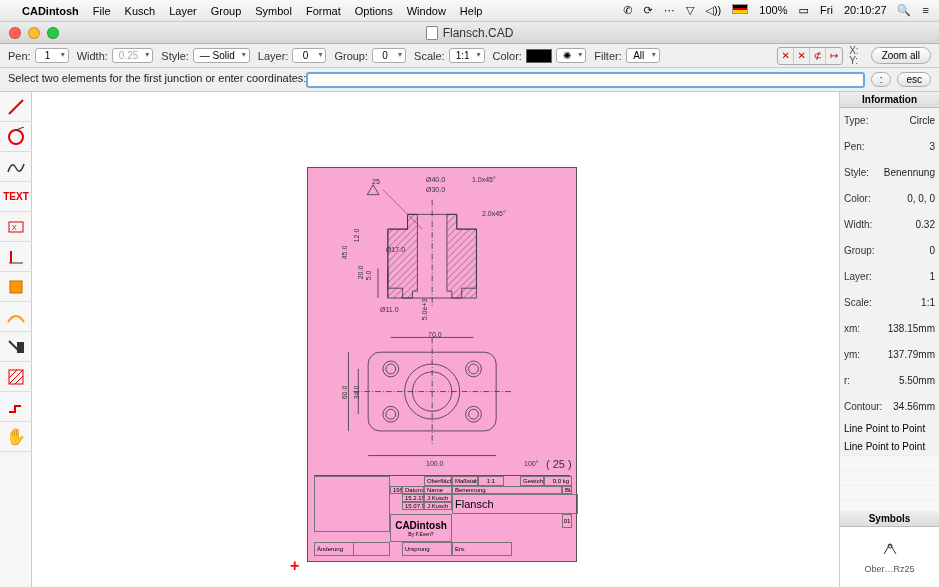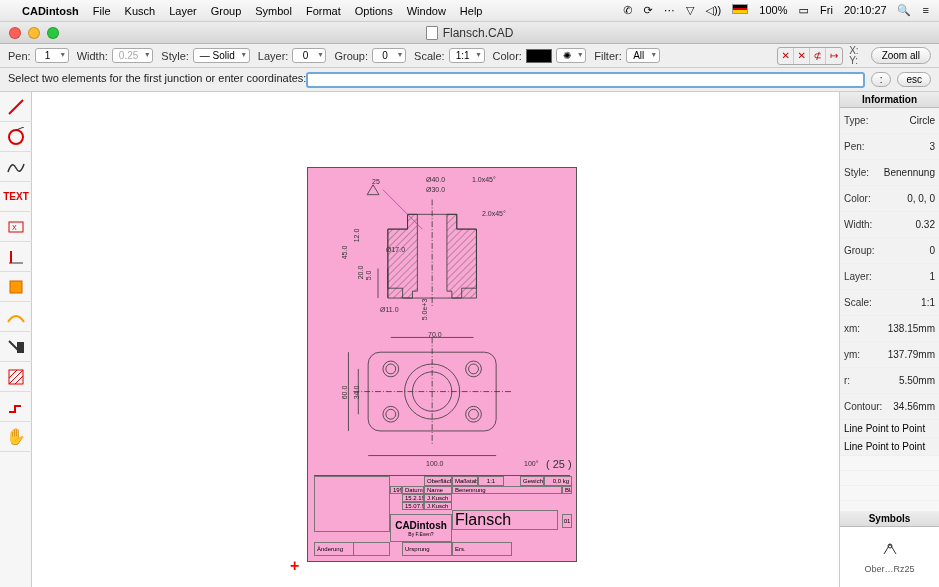--- a/index.html
+++ b/index.html
@@ -308,21 +308,21 @@
 
           <div class="r" style="left:76px;top:10px;width:12px;height:8px">1993</div>
           <div class="r" style="left:88px;top:10px;width:22px;height:8px">Datum</div>
           <div class="r" style="left:110px;top:10px;width:28px;height:8px">Name</div>
           <div class="r" style="left:88px;top:18px;width:22px;height:8px">15.2.1950</div>
           <div class="r" style="left:110px;top:18px;width:28px;height:8px">J.Kusch</div>
           <div class="r" style="left:88px;top:26px;width:22px;height:8px">15.07.93</div>
           <div class="r" style="left:110px;top:26px;width:28px;height:8px">J.Kusch</div>
 
           <div class="r" style="left:138px;top:10px;width:110px;height:8px">Benennung</div>
-          <div class="r" style="left:138px;top:34px;width:106px;height:20px;font-size:16px">Flansch</div>
+          <div class="r" style="left:138px;top:18px;width:126px;height:20px;font-size:11px">Flansch</div>
 
           <div class="r" style="left:76px;top:38px;width:62px;height:28px;flex-direction:column;justify-content:center;align-items:center">
             <span style="font-size:10px;font-weight:bold">CADintosh</span>
             <span style="font-size:5px">By F.Even?</span>
           </div>
           <div class="r" style="left:248px;top:10px;width:10px;height:8px">Blatt</div>
           <div class="r" style="left:248px;top:38px;width:10px;height:14px;justify-content:center">01</div>
 
           <div class="r" style="left:0;top:66px;width:40px;height:14px">Änderung</div>
           <div class="r" style="left:88px;top:66px;width:50px;height:14px">Ursprung</div>

